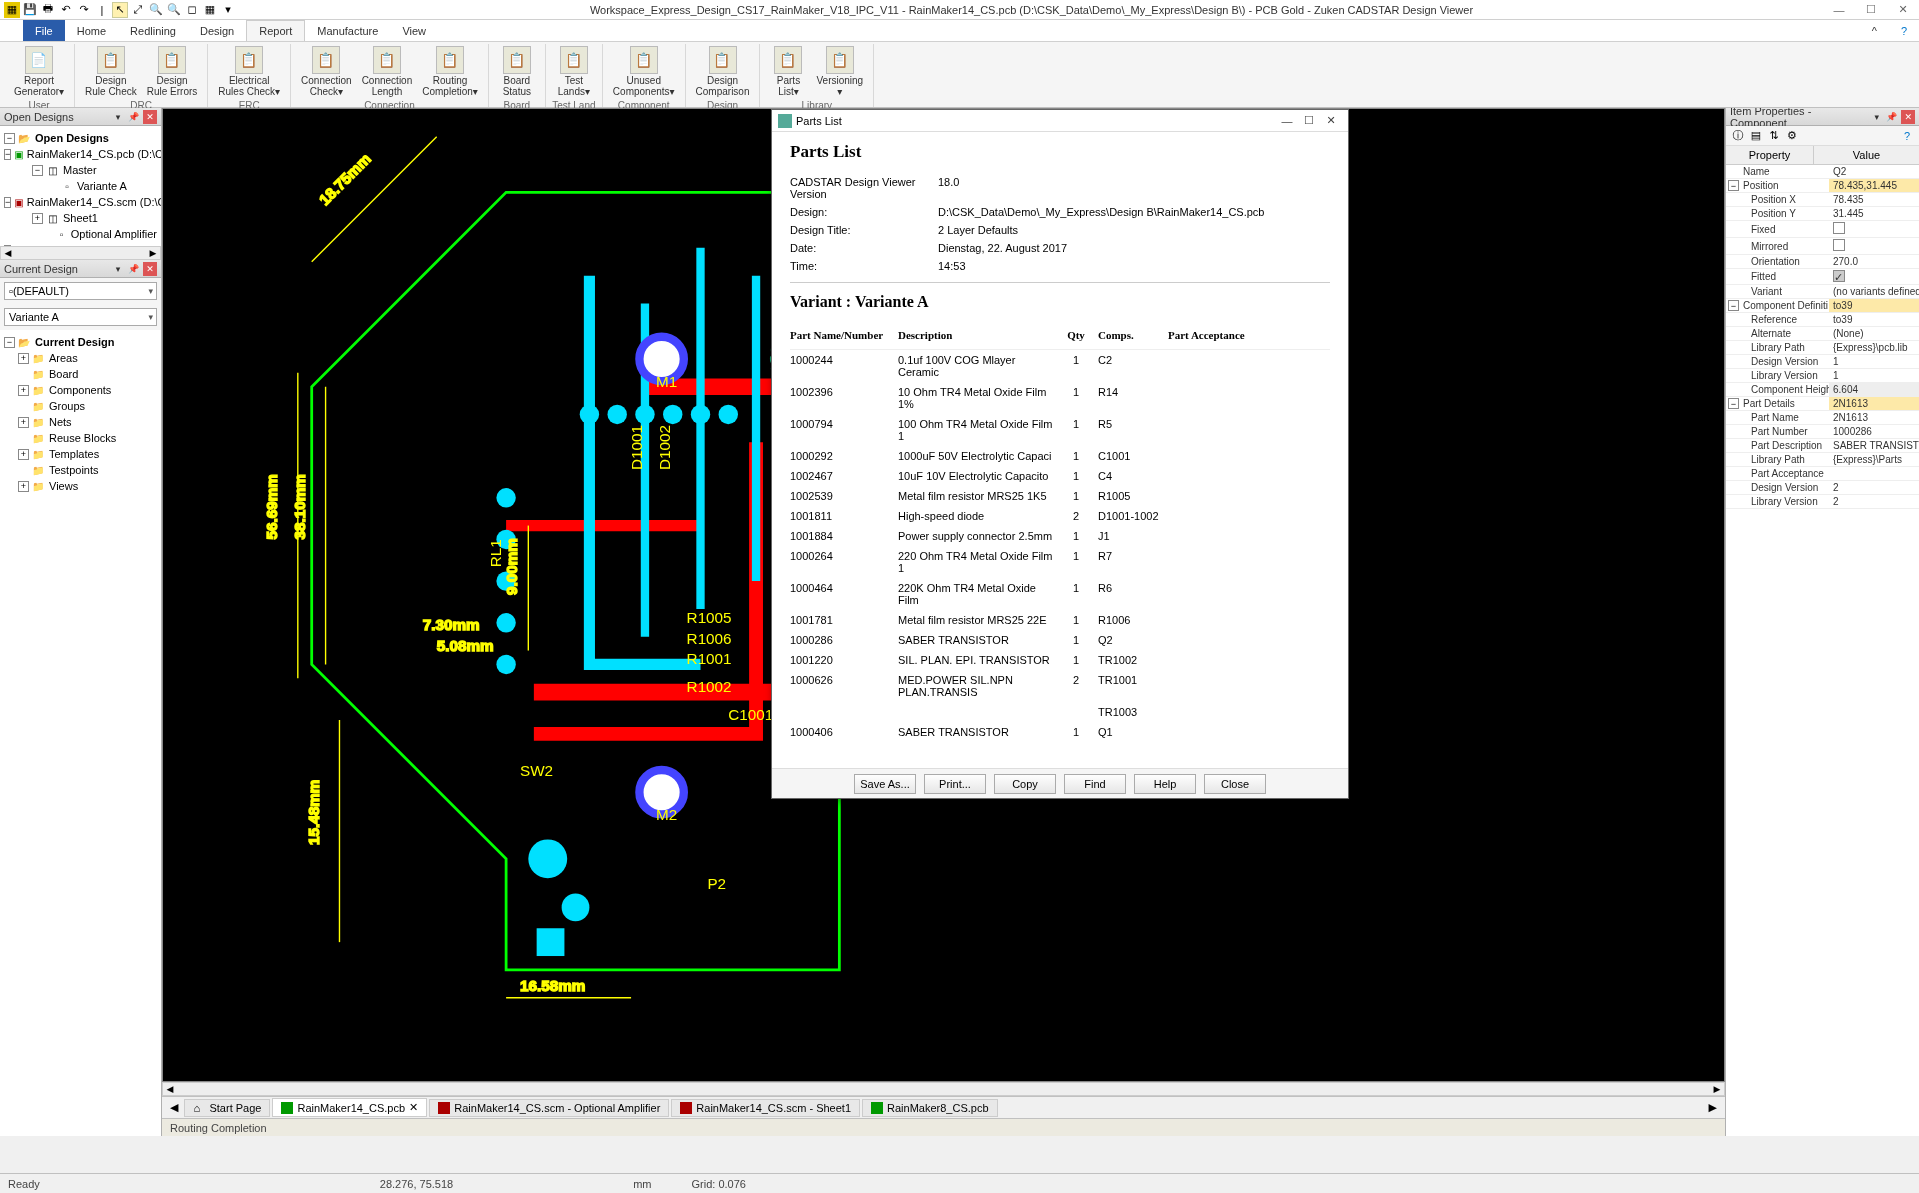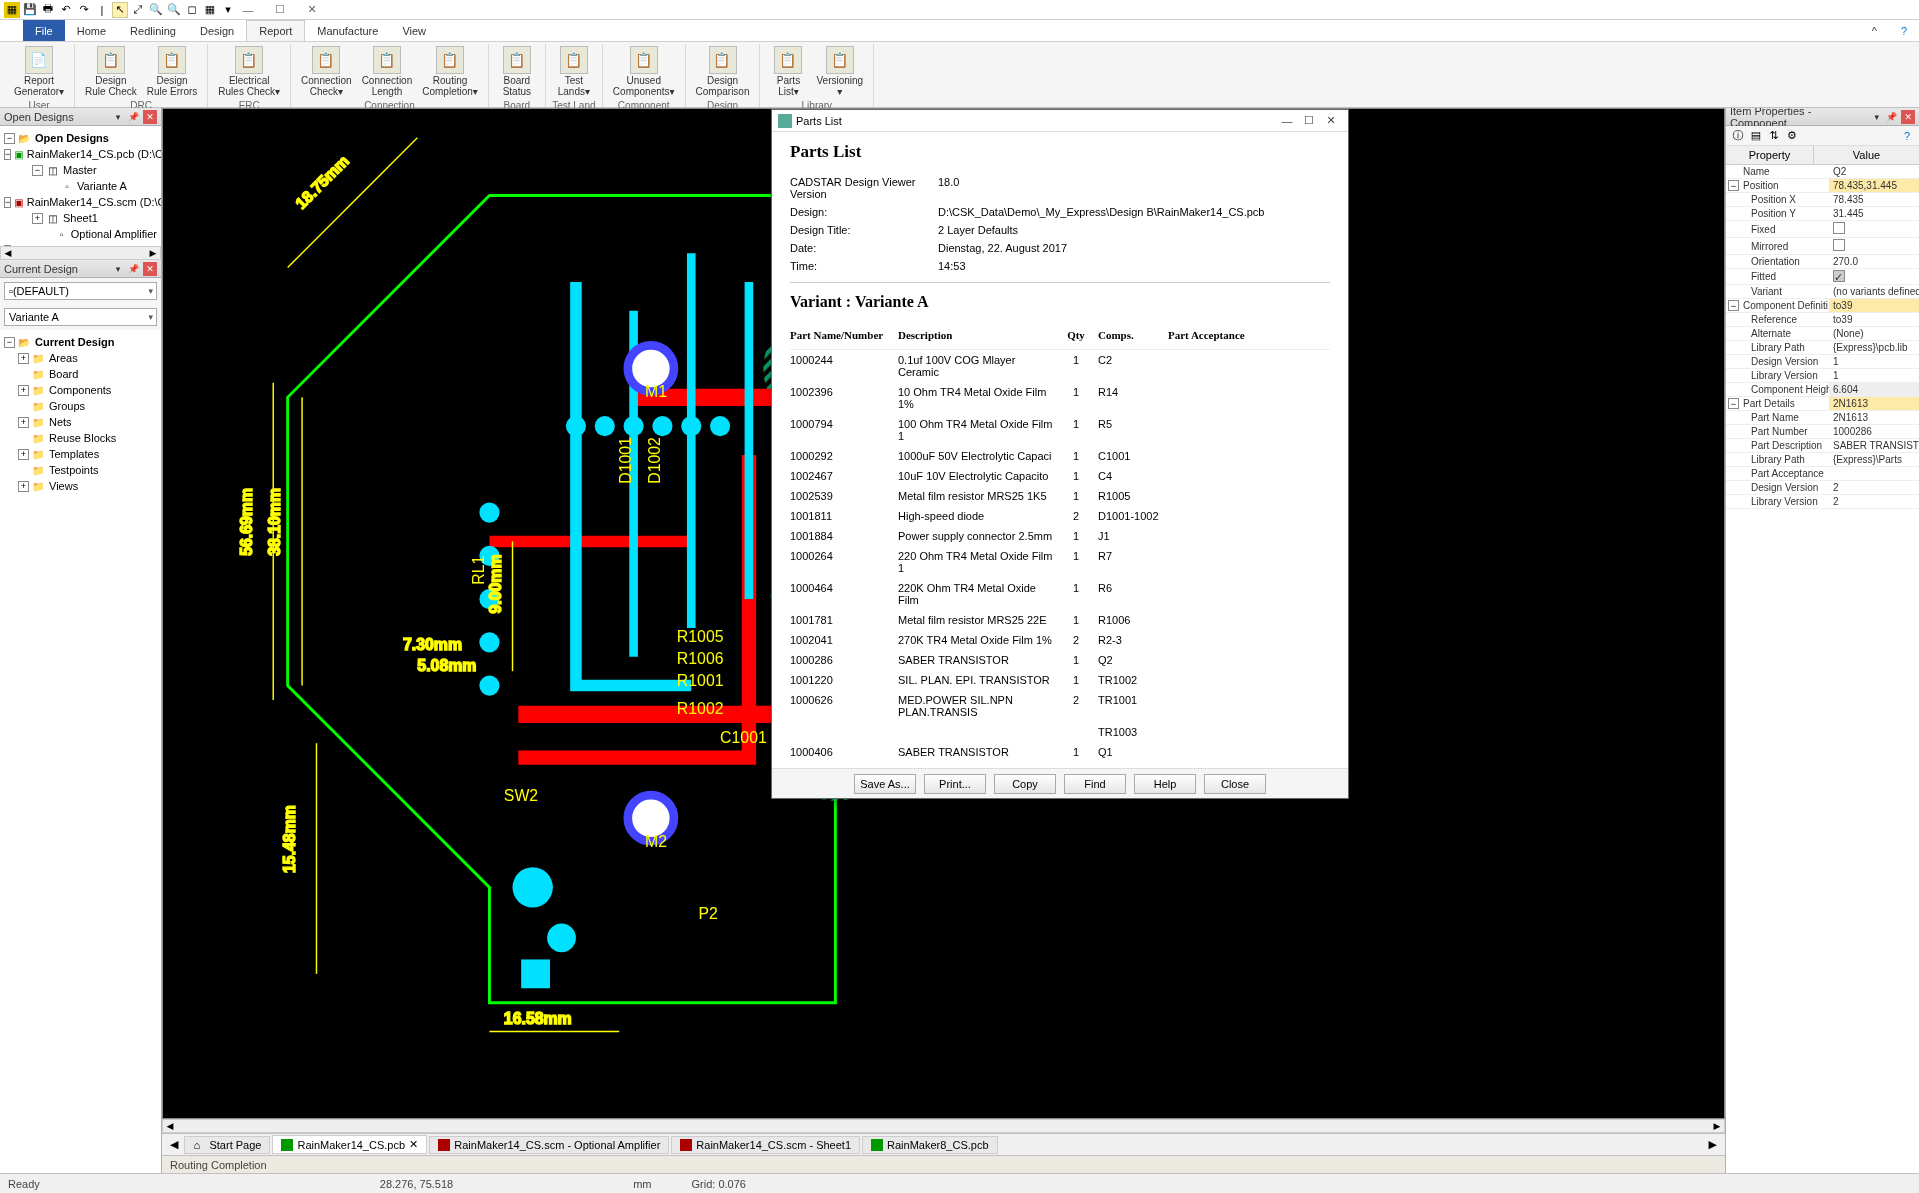--- a/index.html
+++ b/index.html
@@ -53,21 +53,21 @@
 .prop-head .pname { width: 88px; border-right: 1px solid #ccc; }
 .prop-head .pval { flex: 1; }
 .prop-row { display: flex; border-bottom: 1px solid #eee; align-items: center; }
 .prop-row .exp { width: 11px; height: 11px; border: 1px solid #888; display: inline-flex; align-items: center; justify-content: center; font-size: 9px; margin: 0 2px; cursor: pointer; }
 .prop-row .noexp { width: 15px; display: inline-block; }
 .prop-row .pname { width: 88px; padding: 1px 2px; font-size: 10px; color: #333; white-space: nowrap; overflow: hidden; }
 .prop-row .pval { flex: 1; padding: 1px 4px; font-size: 10px; color: #333; white-space: nowrap; overflow: hidden; }
 .prop-row.group .pname { font-weight: normal; }
 .prop-row.hl .pval { background: #fde9a8; }
 .prop-row .chk { width: 12px; height: 12px; border: 1px solid #888; display: inline-block; }
-.statusbar { height: 20px; background: #f0f0f0; border-top: 1px solid #c0c0c0; display: flex; align-items: center; padding: 0 8px; font-size: 11px; color: #444; }
+.statusbar { height: 20px; background: #f0f0f0; border-top: 1px solid #c0c0c0; display: flex; align-items: center; padding: 0 8px; font-size: 11px; color: #444; margin-top: 37px; }
 .statusbar .sseg { margin-right: 40px; }
 .dialog { position: absolute; left: 608px; top: 0px; width: 578px; height: 690px; background: #fff; border: 1px solid #666; box-shadow: 2px 2px 8px rgba(0,0,0,0.4); display: flex; flex-direction: column; z-index: 100; }
 .dialog-title { height: 22px; background: #fff; display: flex; align-items: center; padding: 0 6px; border-bottom: 1px solid #ddd; }
 .dialog-title .dicon { width: 14px; height: 14px; margin-right: 4px; background: #5a9; }
 .dialog-title .dlabel { flex: 1; font-size: 11px; }
 .dialog-title .dbtn { width: 22px; height: 18px; display: inline-flex; align-items: center; justify-content: center; cursor: pointer; color: #444; }
 .dialog-body { flex: 1; overflow-y: auto; padding: 10px 18px; }
 .dialog-body h2 { font-family: Georgia, serif; font-size: 17px; font-weight: bold; margin-bottom: 14px; }
 .meta-row { display: flex; margin-bottom: 6px; font-size: 11px; }
 .meta-row .mlabel { width: 148px; }
@@ -98,20 +98,21 @@
     <span>↷</span>
     <span>|</span>
     <span style="background:#fff1b0;border:1px solid #cc9;">↖</span>
     <span>⤢</span>
     <span>🔍</span>
     <span>🔍</span>
     <span>◻</span>
     <span>▦</span>
     <span>▾</span>
   </div>
+  <div class="titlebar-title">Workspace_Express_Design_CS17_RainMaker_V18_IPC_V11 - RainMaker14_CS.pcb (D:\CSK_Data\Demo\_My_Express\Design B\) - PCB Gold - Zuken CADSTAR Design Viewer</div>
   <div class="titlebar-ctrls">
     <span>—</span>
     <span>☐</span>
     <span>✕</span>
   </div>
 </div>
 
 <div class="menubar">
   <div class="tab file">File</div>
   <div class="tab">Home</div>
@@ -577,27 +578,20 @@
                   <td></td>
                 </tr>
                 <tr>
                   <td>1001781</td>
                   <td>Metal film resistor MRS25 22E</td>
                   <td class="qty">1</td>
                   <td>R1006</td>
                   <td></td>
                 </tr>
                 <tr>
-                  <td>1002041</td>
-                  <td>270K TR4 Metal Oxide Film 1%</td>
-                  <td class="qty">2</td>
-                  <td>R2-3</td>
-                  <td></td>
-                </tr>
-                <tr>
                   <td>1000286</td>
                   <td>SABER TRANSISTOR</td>
                   <td class="qty">1</td>
                   <td>Q2</td>
                   <td></td>
                 </tr>
                 <tr>
                   <td>1001220</td>
                   <td>SIL. PLAN. EPI. TRANSISTOR</td>
                   <td class="qty">1</td>

